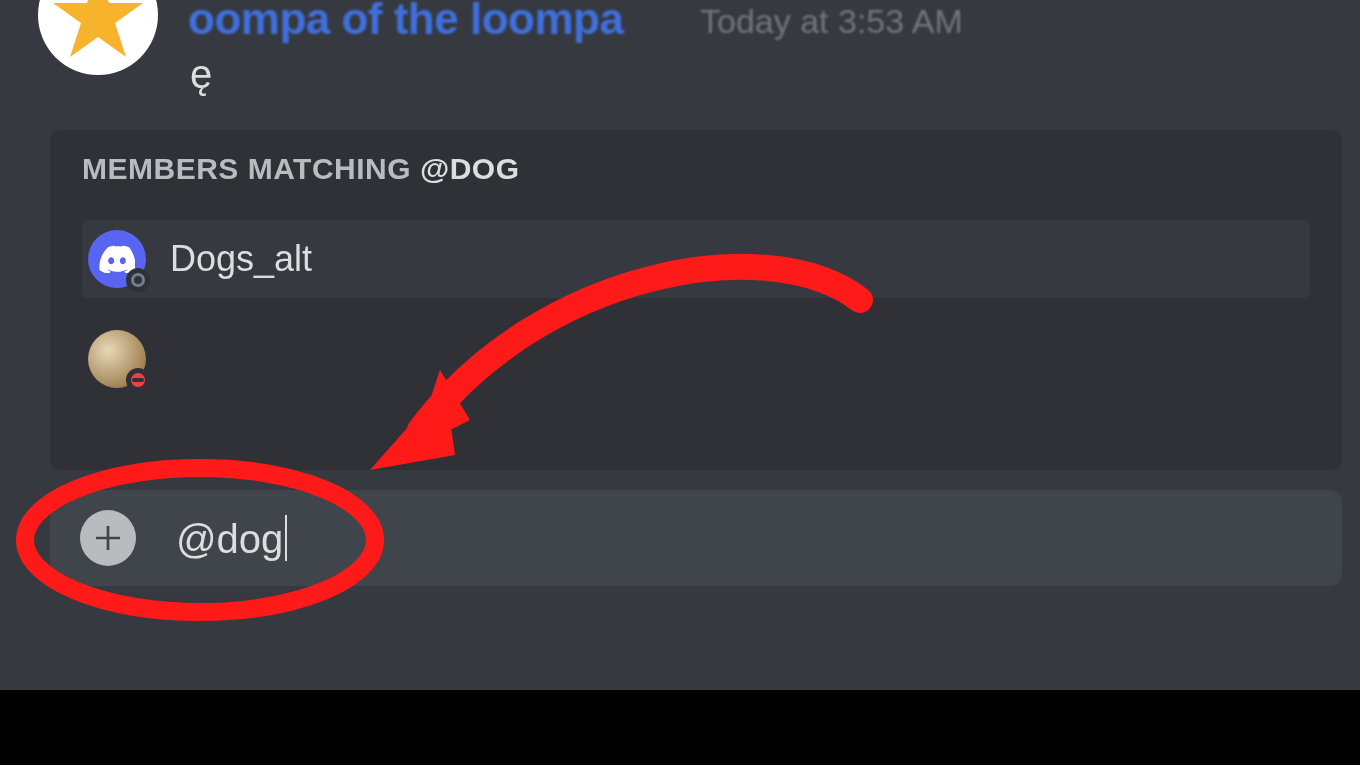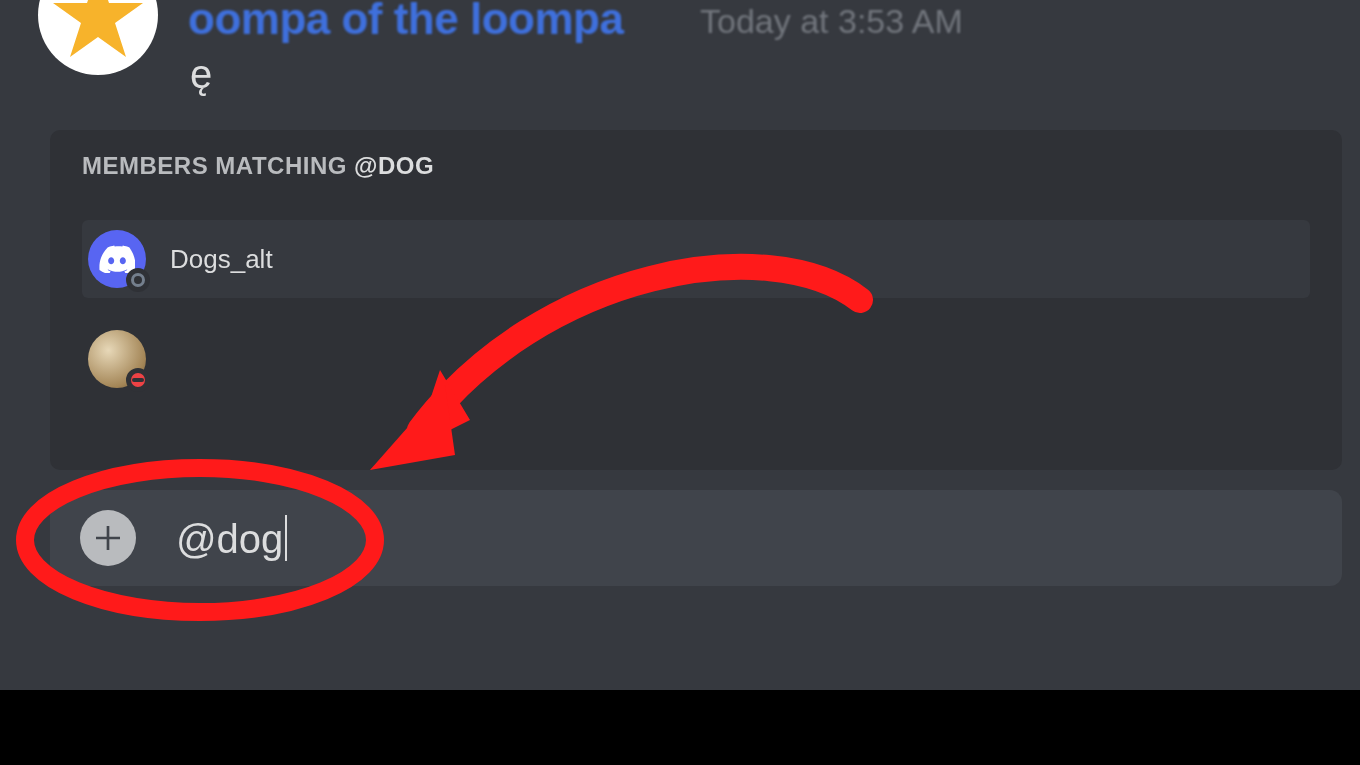--- a/index.html
+++ b/index.html
@@ -82,21 +82,21 @@
     left: 50px;
     right: 18px;
     height: 340px;
     background: #2f3136;
     border-radius: 10px;
   }
   .ac-header {
     position: absolute;
     top: 22px;
     left: 32px;
-    font-size: 24px;
+    font-size: 30px;
     font-weight: 600;
     color: #b9bbbe;
     letter-spacing: 0.5px;
     text-transform: uppercase;
   }
   .ac-item {
     position: absolute;
     left: 32px;
     right: 32px;
     height: 78px;
@@ -129,21 +129,21 @@
   .status-dot.offline { background: #747f8d; }
   .status-offline-hole {
     position:absolute; inset:0; margin:auto; width:8px; height:8px; border-radius:50%; background:#2f3136;
   }
   .status-dot.dnd { background: #ed4245; }
   .status-dnd-bar {
     position:absolute; inset:0; margin:auto; width:12px; height:4px; border-radius:2px; background:#2f3136;
   }
   .ac-name {
     color: #dcddde;
-    font-size: 26px;
+    font-size: 36px;
     font-weight: 500;
     text-align: center;
   }
 
   
   .composer {
     position: absolute;
     top: 490px;
     left: 50px;
     right: 18px;

